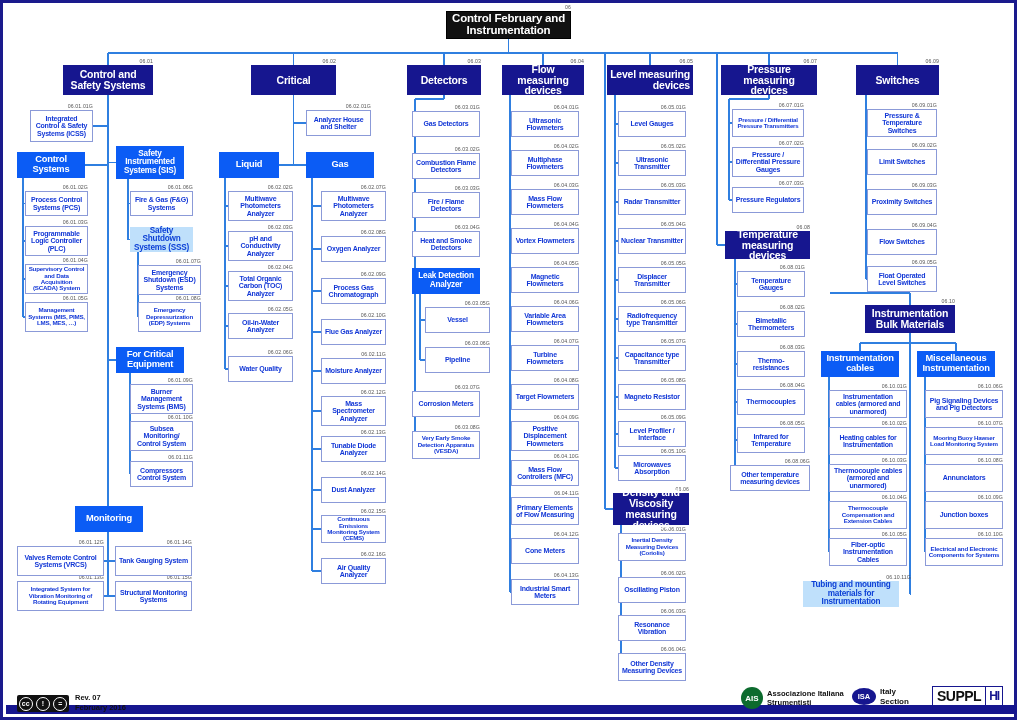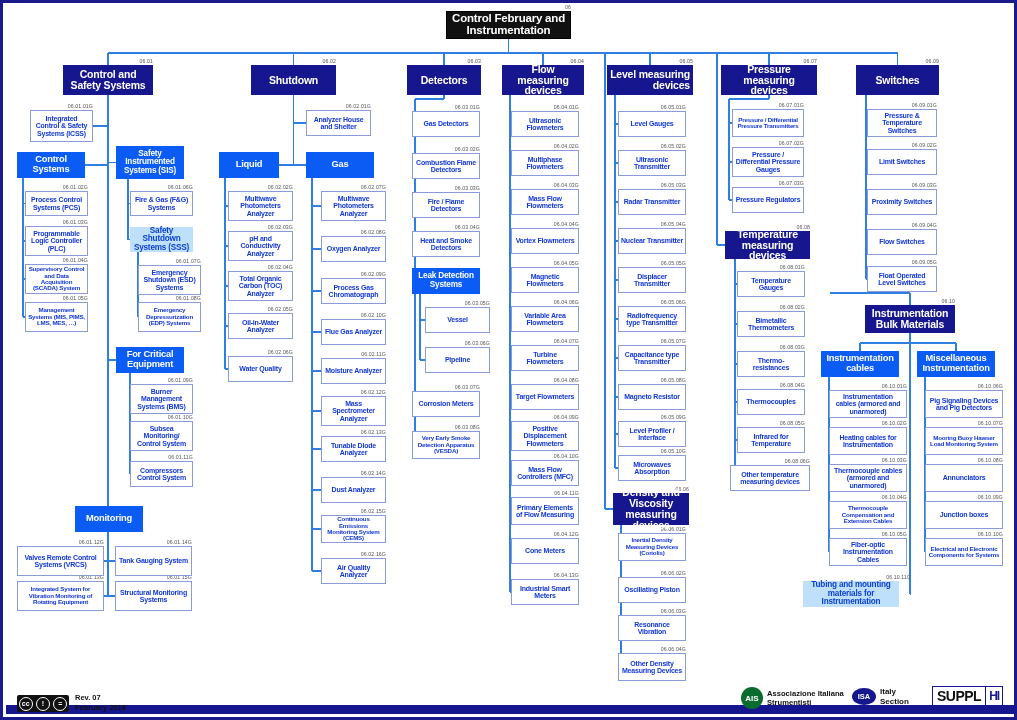--- a/index.html
+++ b/index.html
@@ -275,21 +275,21 @@
       <div class="code" style="left: 443px; top: 1px; width: 125px;">06</div>
       <div class="node n-root" style="left: 443px; top: 8px; width: 125px; height: 28px;">
         <span style="padding: 0px 2px;">Control February and Instrumentation</span>
       </div>
       <div class="code" style="left: 60px; top: 55px; width: 90px;">06.01</div>
       <div class="node n-l1" style="left: 60px; top: 62px; width: 90px; height: 30px;">
         <span style="padding: 0px 2px;">Control and Safety Systems</span>
       </div>
       <div class="code" style="left: 248px; top: 55px; width: 85px;">06.02</div>
       <div class="node n-l1" style="left: 248px; top: 62px; width: 85px; height: 30px;">
-        <span style="padding: 0px 2px;">Shutdown</span>
+        <span style="padding: 0px 2px;">Critical</span>
       </div>
       <div class="code" style="left: 404px; top: 55px; width: 74px;">06.03</div>
       <div class="node n-l1" style="left: 404px; top: 62px; width: 74px; height: 30px;">
         <span style="padding: 0px 2px;">Detectors</span>
       </div>
       <div class="code" style="left: 499px; top: 55px; width: 82px;">06.04</div>
       <div class="node n-l1" style="left: 499px; top: 62px; width: 82px; height: 30px;">
         <span style="padding: 0px 2px;">Flow measuring devices</span>
       </div>
       <div class="code" style="left: 604px; top: 55px; width: 86px;">06.05</div>
@@ -459,21 +459,21 @@
       </div>
       <div class="code" style="left: 409px; top: 182px; width: 68px;">06.03.03G</div>
       <div class="node n-leaf sm" style="left: 409px; top: 189px; width: 68px; height: 26px;">
         <span style="padding: 0px 2px;">Fire / Flame Detectors</span>
       </div>
       <div class="code" style="left: 409px; top: 221px; width: 68px;">06.03.04G</div>
       <div class="node n-leaf sm" style="left: 409px; top: 228px; width: 68px; height: 26px;">
         <span style="padding: 0px 2px;">Heat and Smoke Detectors</span>
       </div>
       <div class="node n-l2 sm" style="left: 409px; top: 265px; width: 68px; height: 26px;">
-        <span style="padding: 0px 2px;">Leak Detection Systems</span>
+        <span style="padding: 0px 2px;">Leak Detection Analyzer</span>
       </div>
       <div class="code" style="left: 422px; top: 297px; width: 65px;">06.03.05G</div>
       <div class="node n-leaf sm" style="left: 422px; top: 304px; width: 65px; height: 26px;">
         <span style="padding: 0px 2px;">Vessel</span>
       </div>
       <div class="code" style="left: 422px; top: 337px; width: 65px;">06.03.06G</div>
       <div class="node n-leaf sm" style="left: 422px; top: 344px; width: 65px; height: 26px;">
         <span style="padding: 0px 2px;">Pipeline</span>
       </div>
       <div class="code" style="left: 409px; top: 381px; width: 68px;">06.03.07G</div>

